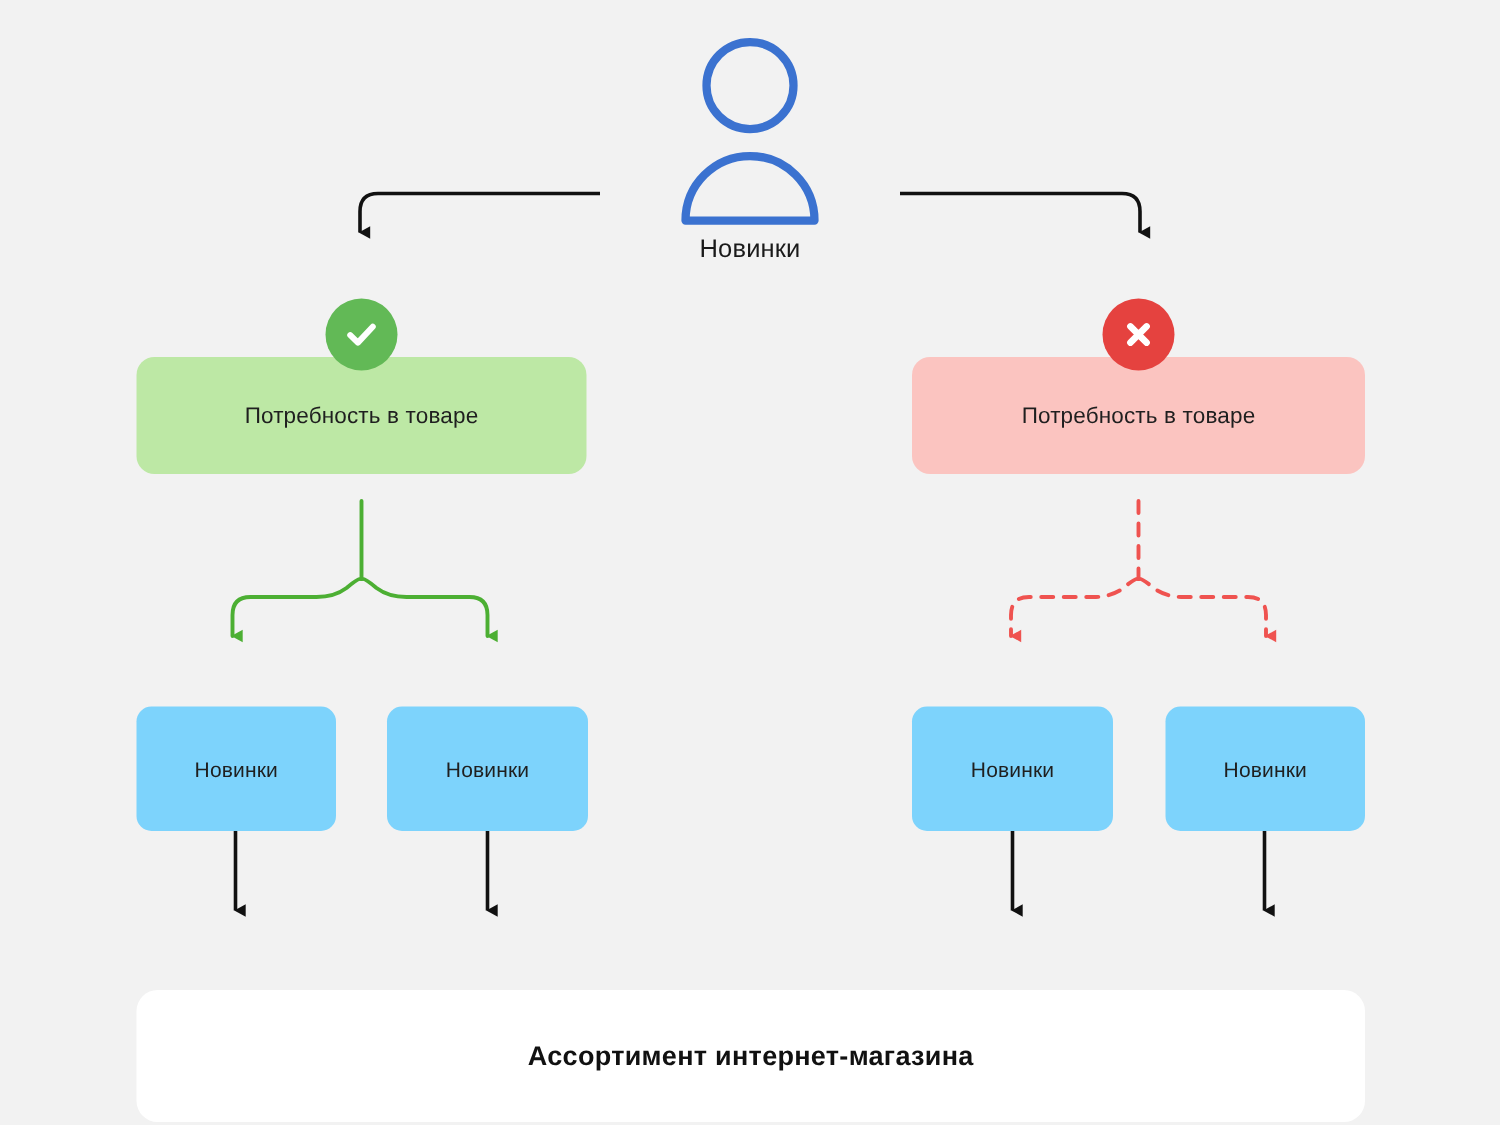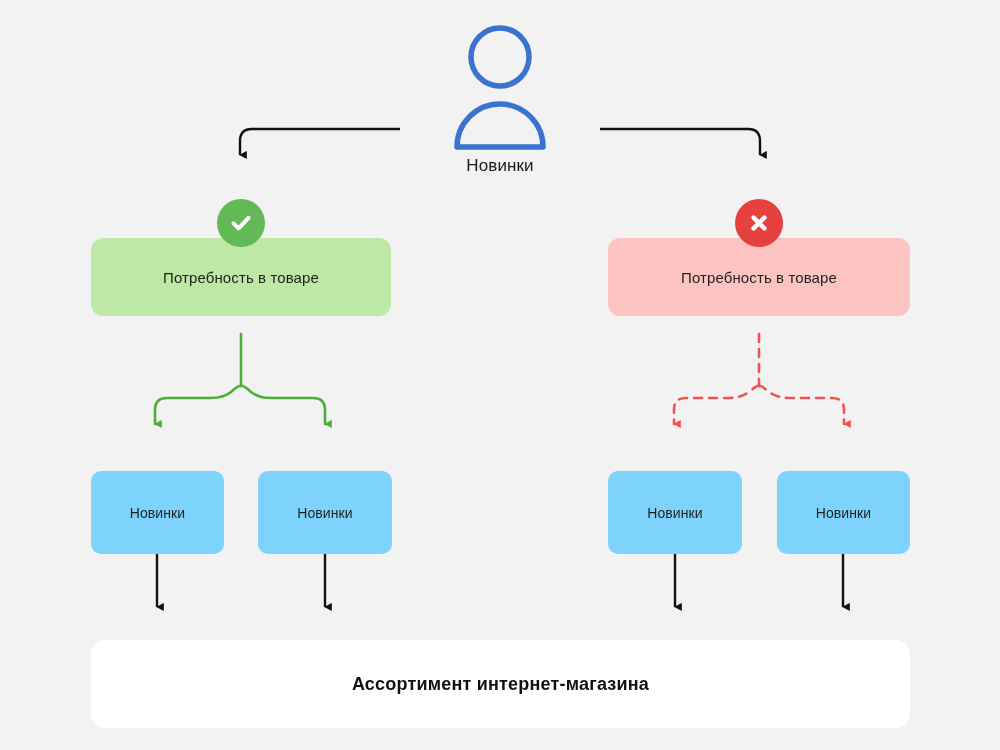--- a/index.html
+++ b/index.html
@@ -92,21 +92,21 @@
   }
   .prod-box.p0 { left: 91px;  width: 133px; }
   .prod-box.p1 { left: 258px; width: 134px; }
   .prod-box.p2 { left: 608px; width: 134px; }
   .prod-box.p3 { left: 777px; width: 133px; }
 
   
   .assortment {
     position: absolute;
     left: 91px;
-    top: 640px;
+    top: 660px;
     width: 819px;
     height: 88px;
     background: #ffffff;
     border-radius: 14px;
     display: flex;
     align-items: center;
     justify-content: center;
     font-size: 18px;
     font-weight: bold;
     color: #111111;

